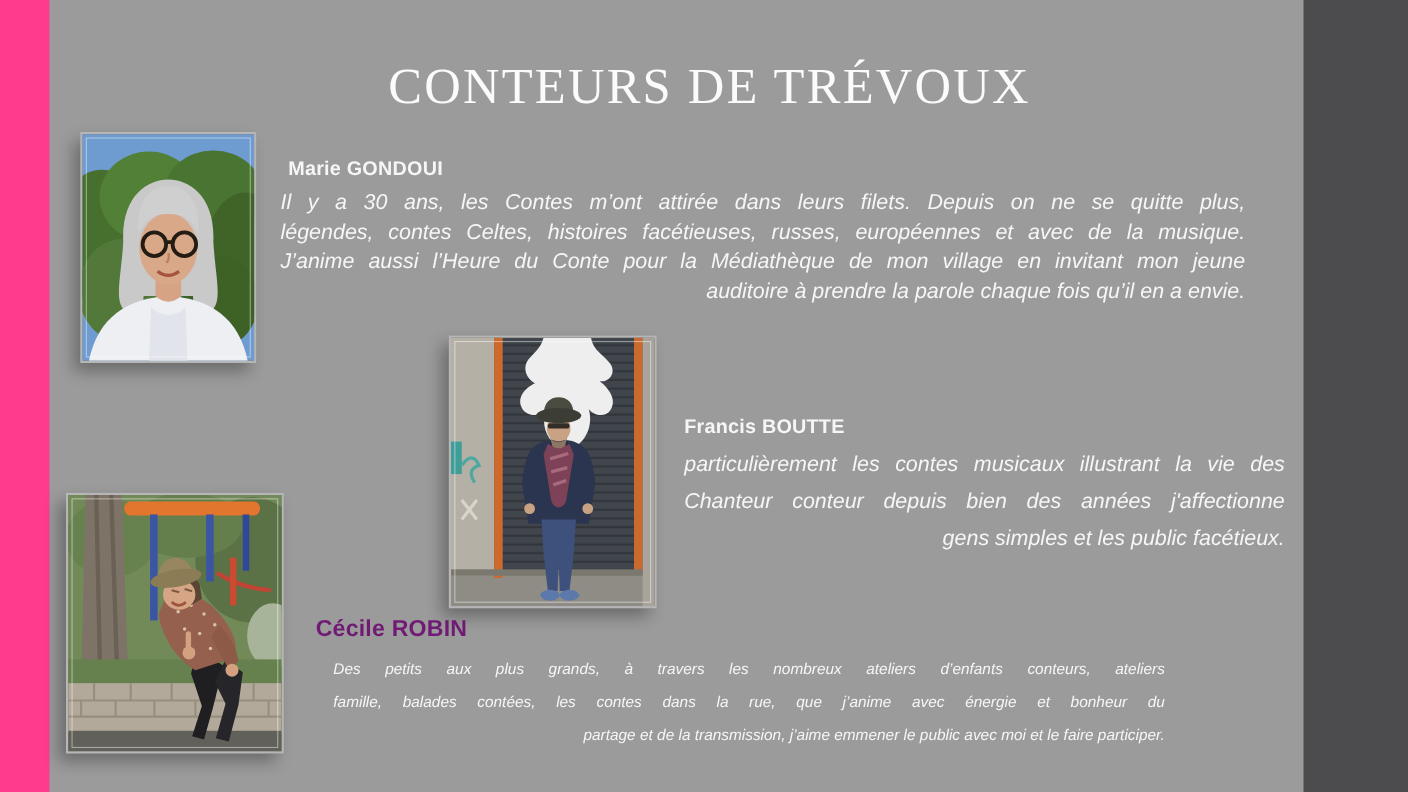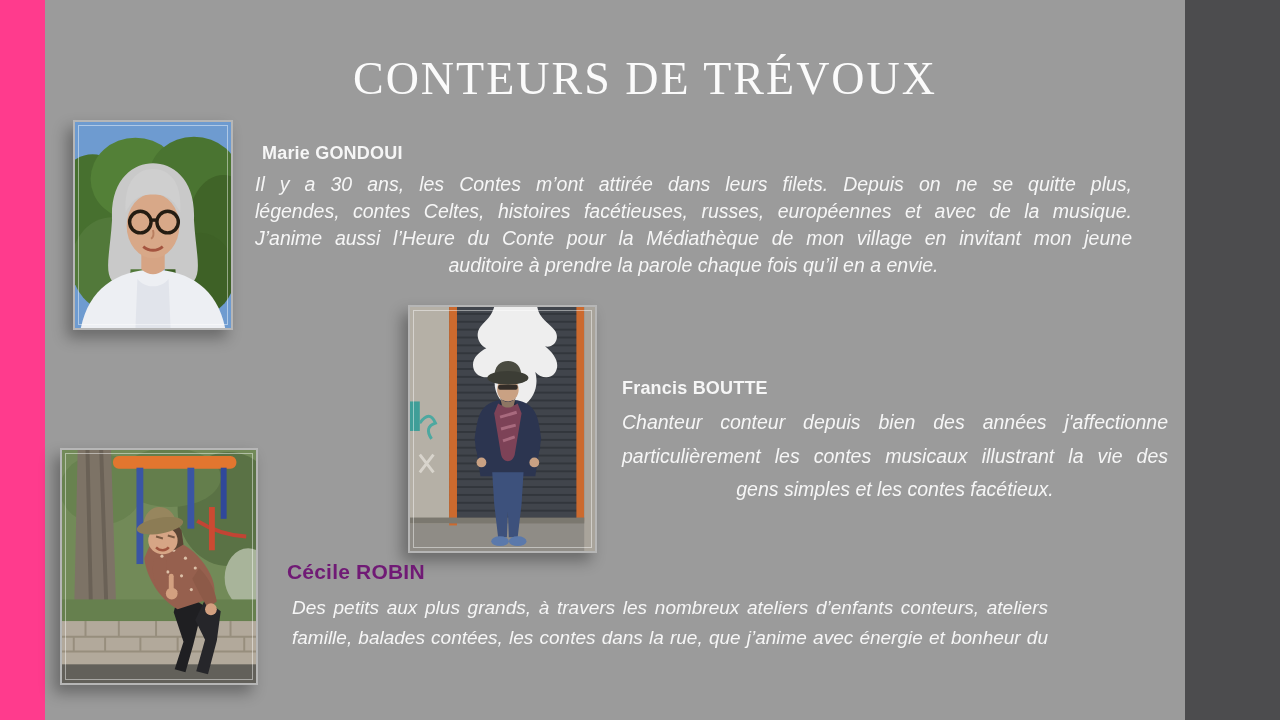--- a/index.html
+++ b/index.html
@@ -33,24 +33,24 @@
   .photo-cecile  { left:60px;  top:448px; width:198px; height:237px; }
 
   .name { position:absolute; color:#f6f6f6; font-weight:bold; letter-spacing:0.2px; }
   .name-marie   { left:262px; top:143px; font-size:18px; }
   .name-francis { left:622px; top:378px; font-size:18px; }
   .name-cecile  { left:287px; top:560px; font-size:21px; }
 
   .bio { position:absolute; color:#f6f6f6; font-style:italic; }
   .bio-marie   { left:255px; top:171px; width:877px; font-size:19.5px; line-height:27px; }
   .bio-francis { left:622px; top:406px; width:546px; font-size:19.5px; line-height:33.5px; }
-  .bio-cecile  { left:292px; top:593px; width:756px; font-size:19px; line-height:30px;font-style:italic; }
+  .bio-cecile  { left:303px; top:593px; width:756px; font-size:14px; line-height:30px;font-style:italic; }
 
   .jline    { text-align:justify; text-align-last:justify; white-space:normal; }
-  .lastline { text-align:center; }
+  .lastline { text-align:right; }
 </style>
 </head>
 <body>
 
 <div class="slide" style="background: rgb(155, 155, 155);">
 
   <div class="stripe-left" style="background: rgb(255, 59, 141);"></div>
   <div class="stripe-right" style="background: rgb(76, 76, 78);"></div>
 
   <div class="title" style="color: rgb(251, 251, 251);">CONTEURS DE TRÉVOUX</div>
@@ -120,23 +120,23 @@
       <path d="M92,112 l17,-5 M93,124 l15,-4 M95,136 l12,-4" stroke="#a86a7e" stroke-width="3" fill="none"></path>
       <ellipse cx="100" cy="84" rx="11" ry="12" fill="#c9a183"></ellipse>
       <path d="M92,92 c4,6 12,6 16,0 l-2,8 c-4,3 -8,3 -12,0 z" fill="#8d7663"></path>
       <rect x="90" y="79" width="20" height="5" rx="2" fill="#332d28"></rect>
       <path d="M86,72 c0,-12 6,-17 14,-17 c8,0 14,5 14,17 z" fill="#4a4b41"></path>
       <ellipse cx="100" cy="72" rx="21" ry="7" fill="#3c3d35"></ellipse>
     </svg>
   </div>
   <div class="name name-francis" style="color: rgb(246, 246, 246);">Francis BOUTTE</div>
   <div class="bio bio-francis" style="color: rgb(246, 246, 246);">
+      <div class="jline">particulièrement les contes musicaux illustrant la vie des</div>
       <div class="jline">Chanteur conteur depuis bien des années j'affectionne</div>
-      <div class="jline">particulièrement les contes musicaux illustrant la vie des</div>
-      <div class="lastline">gens simples et les contes facétieux.</div>
+      <div class="lastline">gens simples et les public facétieux.</div>
     </div>
 
   <div class="photo photo-cecile">
     <svg viewBox="0 0 198 237" preserveAspectRatio="none">
       <rect width="198" height="237" fill="#728a58"></rect>
       <ellipse cx="170" cy="60" rx="52" ry="58" fill="#5a7245"></ellipse>
       <ellipse cx="110" cy="28" rx="52" ry="30" fill="#647e4c"></ellipse>
       <ellipse cx="40" cy="40" rx="42" ry="36" fill="#68824f"></ellipse>
       <ellipse cx="190" cy="130" rx="24" ry="30" fill="#a8b49a"></ellipse>
       <rect x="52" y="6" width="126" height="13" rx="6" fill="#e2762f"></rect>
@@ -177,15 +177,16 @@
       <path d="M96,88 l7,2 M108,87 l7,2" stroke="#7a5a42" stroke-width="2" fill="none"></path>
       <path d="M96,99 c4,4 10,4 13,0" stroke="#a0543f" stroke-width="2.5" fill="none"></path>
       <path d="M82,76 c2,-13 11,-19 19,-18 c9,1 15,9 15,19 z" fill="#97865e" transform="rotate(-10 100 72)"></path>
       <ellipse cx="100" cy="77" rx="24" ry="8" fill="#8c7c55" transform="rotate(-10 100 77)"></ellipse>
     </svg>
   </div>
   <div class="name name-cecile" style="color: #701a75;">Cécile ROBIN</div>
   <div class="bio bio-cecile" style="color: rgb(246, 246, 246);">
       <div class="jline">Des petits aux plus grands, à travers les nombreux ateliers d’enfants conteurs, ateliers</div>
       <div class="jline">famille, balades contées, les contes dans la rue, que j’anime avec énergie et bonheur du</div>
+      <div class="lastline">partage et de la transmission, j’aime emmener le public avec moi et le faire participer.</div>
     </div>
 
 </div>
 
 </body></html>

